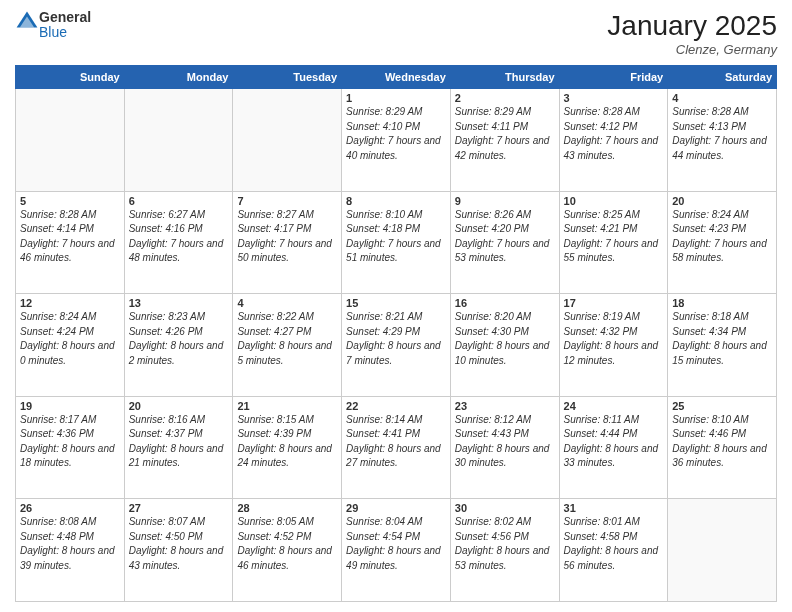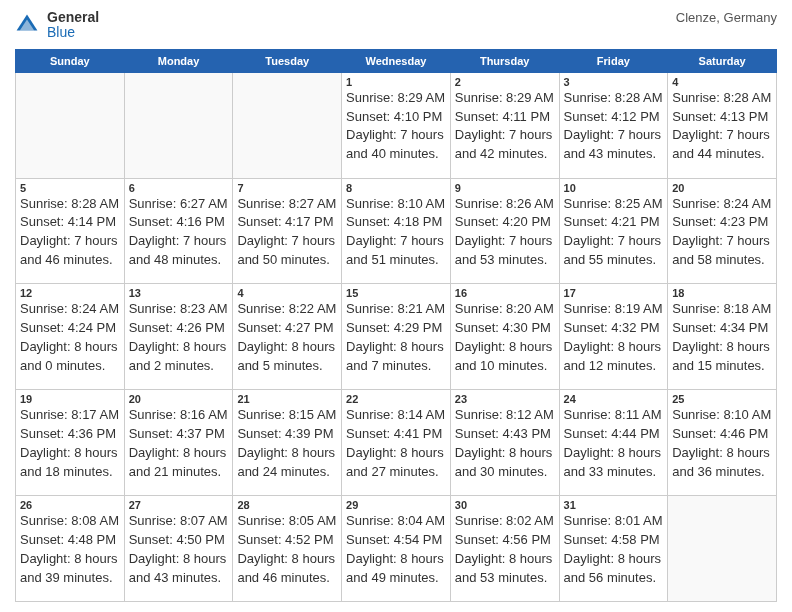--- a/index.html
+++ b/index.html
@@ -18,22 +18,22 @@
       flex-direction: column;
     }
     .header {
       display: flex;
       justify-content: space-between;
       align-items: flex-start;
       margin-bottom: 8px;
     }
     .logo {
       display: flex;
-      align-items: center;
-      gap: 8px;
+      align-items: flex-start;
+      gap: 0;
     }
     .logo-text {
       display: flex;
       flex-direction: column;
       line-height: 1.1;
     }
     .logo-general {
       font-size: 14px;
       font-weight: bold;
       color: #333;
@@ -51,33 +51,34 @@
       text-align: right;
     }
     .month-title {
       font-size: 28px;
       font-weight: normal;
       color: #222;
     }
     .location {
       font-size: 13px;
       color: #555;
+      font-style: italic;
     }
     .calendar {
       width: 100%;
       border-collapse: collapse;
       flex: 1;
     }
     .calendar th {
       background: #2563b0;
       color: #fff;
       font-size: 11px;
       font-weight: bold;
       padding: 5px 4px;
-      text-align: center;
+      text-align: right;
       border: 1px solid #2563b0;
     }
     .calendar td {
       border: 1px solid #ccc;
       vertical-align: top;
       padding: 3px 4px;
       font-size: 9.5px;
       color: #333;
       width: 14.28%;
       height: 82px;
@@ -85,41 +86,43 @@
     .calendar td.empty {
       background: #f9f9f9;
     }
     .day-num {
       font-weight: bold;
       font-size: 11px;
       display: block;
       margin-bottom: 1px;
     }
     .day-info {
-      font-size: 13px;
+      font-size: 10px;
       line-height: 1.45;
       color: #333;
+      font-style: italic;
     }
   </style>
 </head>
 <body>
 
 <div class="page">
   <div class="header">
     <div class="logo">
       <svg class="logo-icon" viewBox="0 0 30 30">
         <polygon points="15,2 28,22 2,22" fill="#1a6bb5"></polygon>
         <polygon points="15,8 24,22 6,22" fill="#fff" opacity="0.5"></polygon>
       </svg>
       <div class="logo-text">
         <span class="logo-general">General</span>
         <span class="logo-blue">Blue</span>
       </div>
     </div>
     <div class="title-block">
+      <div class="month-title">January 2025</div>
       <div class="location">Clenze, Germany</div>
     </div>
   </div>
 
   <table class="calendar">
     <thead>
       <tr>
       <th>Sunday</th>
           <th>Monday</th>
           <th>Tuesday</th>

